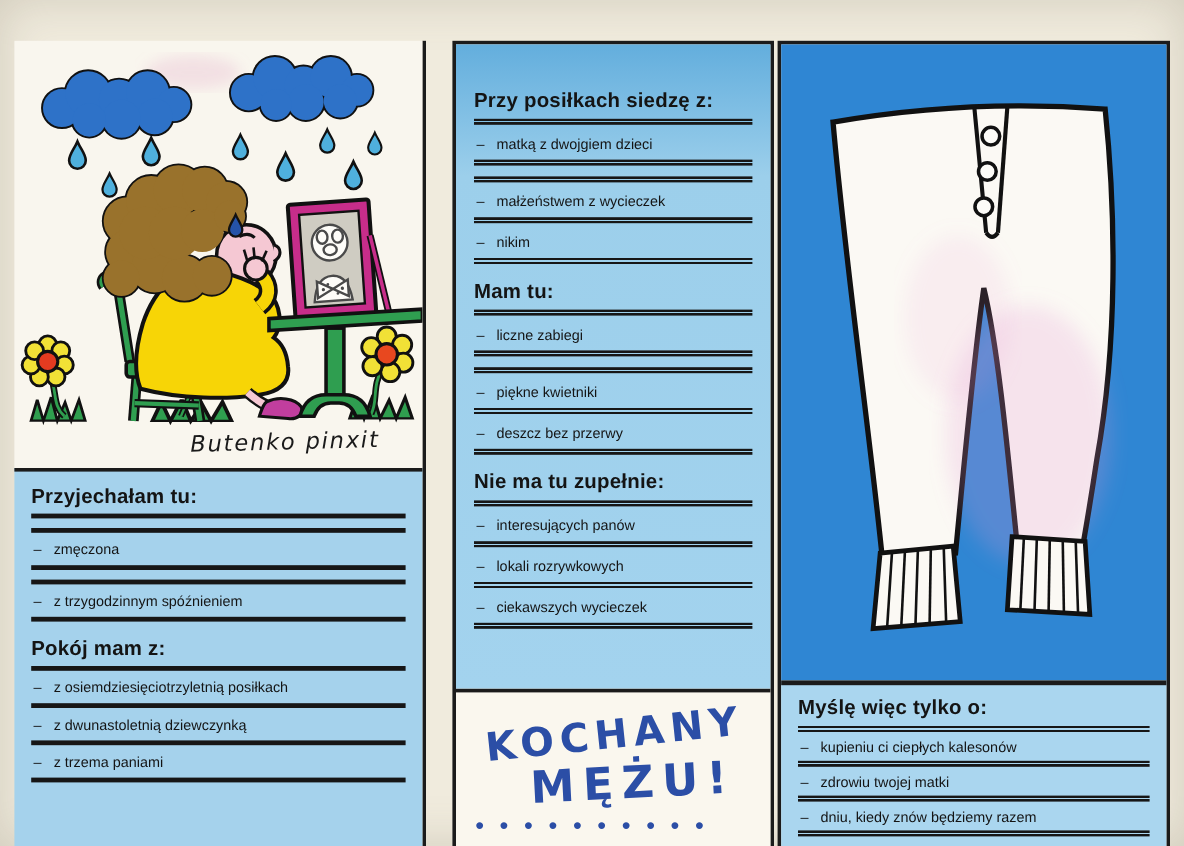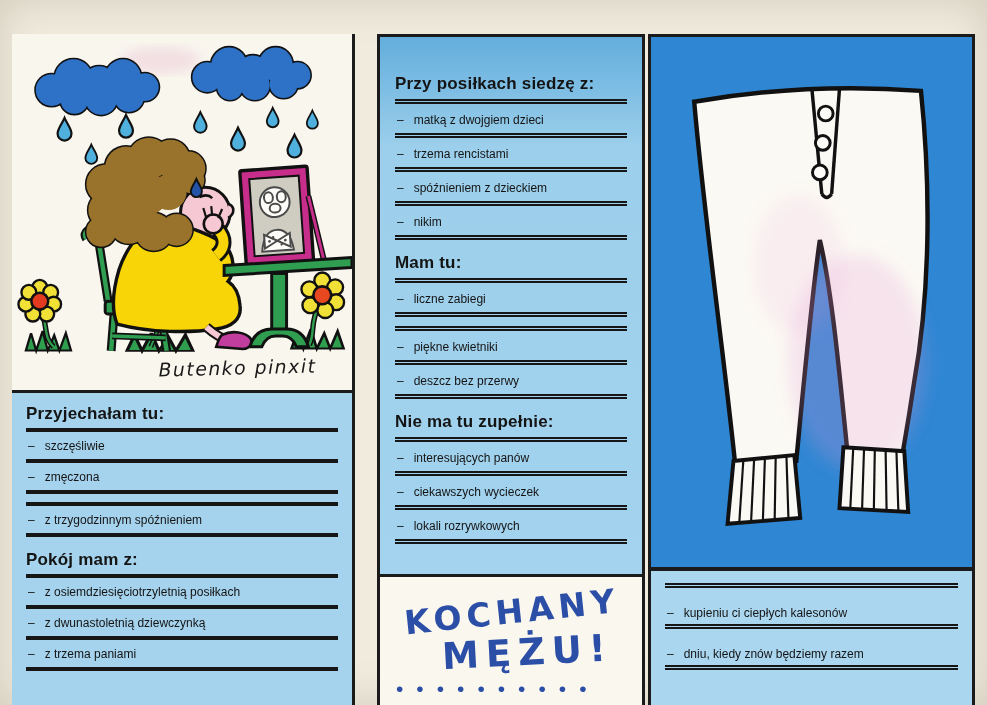--- a/index.html
+++ b/index.html
@@ -26,21 +26,21 @@
   .cl-title{margin:0;font-size:17px;font-weight:700;color:#141414;letter-spacing:.2px;line-height:22px;}
   .hrule,.irule{height:5px;background:linear-gradient(to bottom,#161616 0 2px,transparent 2px 3px,#161616 3px 5px);margin-top:4px;}
   .col-left .hrule,.col-left .irule{height:4px;background:#161616;margin-top:3px;}
   .cl-item{padding-top:6px;}
   .cl-text{font-size:12px;font-weight:400;color:#141414;line-height:20px;white-space:nowrap;}
   .dash{display:inline-block;margin:0 10px 0 2px;}
   .irule{margin-top:3px;}
   .col-left .cl-item{padding-top:5px;}
   .col-left .cl-text{line-height:19px;}
   .gap{height:12px;}
-  .right-light .cl-item{padding-top:16px;}
+  .right-light .cl-item{padding-top:4px;}
   .right-light .cl-text{line-height:18px;}
   .right-light .irule{margin-top:2px;}
 
   .greet1{font-family:"DejaVu Sans",sans-serif;font-weight:800;font-size:33px;color:#2b4ea6;
           letter-spacing:5px;transform:rotate(-6deg);margin:14px 0 0 24px;}
   .greet2{font-family:"DejaVu Sans",sans-serif;font-weight:800;font-size:37px;color:#2b4ea6;
           letter-spacing:7px;transform:rotate(-3deg);margin:0 0 0 62px;}
   .greet-dots{color:#2b4ea6;font-size:21px;letter-spacing:13px;margin:4px 0 0 16px;}
   svg{display:block;}
 </style>
@@ -265,21 +265,20 @@
       </svg>
     </div>
 
     <div class="panel left-blue">
       <section class="cl">
         <h3 class="cl-title">Przyjechałam tu:</h3>
         <div class="hrule"></div>
         <div class="cl-items">
 
             <div class="cl-item">
-              <div class="cl-text"><span class="dash">–</span><span>szczęśliwie</span></div>
               <div class="irule"></div>
             </div>
 
             <div class="cl-item">
               <div class="cl-text"><span class="dash">–</span><span>zmęczona</span></div>
               <div class="irule"></div>
             </div>
 
             <div class="cl-item">
               <div class="irule"></div>
@@ -322,26 +321,25 @@
         <h3 class="cl-title">Przy posiłkach siedzę z:</h3>
         <div class="hrule"></div>
         <div class="cl-items">
 
             <div class="cl-item">
               <div class="cl-text"><span class="dash">–</span><span>matką z dwojgiem dzieci</span></div>
               <div class="irule"></div>
             </div>
 
             <div class="cl-item">
-              <div class="cl-text"><span class="dash">–</span><span>trzema rencistami</span></div>
-              <div class="irule"></div>
-            </div>
-
-            <div class="cl-item">
-              <div class="cl-text"><span class="dash">–</span><span>spóźnieniem z dzieckiem</span></div>
+              <div class="irule"></div>
+            </div>
+
+            <div class="cl-item">
+              <div class="cl-text"><span class="dash">–</span><span>małżeństwem z wycieczek</span></div>
               <div class="irule"></div>
             </div>
 
             <div class="cl-item">
               <div class="cl-text"><span class="dash">–</span><span>nikim</span></div>
               <div class="irule"></div>
             </div>
           </div>
       </section>
       <div class="gap"></div>
@@ -375,26 +373,26 @@
         <h3 class="cl-title">Nie ma tu zupełnie:</h3>
         <div class="hrule"></div>
         <div class="cl-items">
 
             <div class="cl-item">
               <div class="cl-text"><span class="dash">–</span><span>interesujących panów</span></div>
               <div class="irule"></div>
             </div>
 
             <div class="cl-item">
+              <div class="cl-text"><span class="dash">–</span><span>lokali rozrywkowych</span></div>
+              <div class="irule"></div>
+            </div>
+
+            <div class="cl-item">
               <div class="cl-text"><span class="dash">–</span><span>ciekawszych wycieczek</span></div>
-              <div class="irule"></div>
-            </div>
-
-            <div class="cl-item">
-              <div class="cl-text"><span class="dash">–</span><span>lokali rozrywkowych</span></div>
               <div class="irule"></div>
             </div>
           </div>
       </section>
     </div>
 
     <div class="panel mid-white">
       <div class="greet1">KOCHANY</div>
       <div class="greet2">MĘŻU!</div>
       <div class="greet-dots">••••••••••</div>
@@ -446,28 +444,33 @@
               <path d="M228,418 L227,480"></path>
             <path d="M239,419 L240,481"></path>
               <path d="M250,419 L252,481"></path>
           </g>
         </g>
       </svg>
     </div>
 
     <div class="panel right-light">
       <section class="cl">
+        <h3 class="cl-title">Myślę więc tylko o:</h3>
         <div class="hrule"></div>
         <div class="cl-items">
 
             <div class="cl-item">
               <div class="cl-text"><span class="dash">–</span><span>kupieniu ci ciepłych kalesonów</span></div>
               <div class="irule"></div>
             </div>
 
+            <div class="cl-item">
+              <div class="cl-text"><span class="dash">–</span><span>zdrowiu twojej matki</span></div>
+              <div class="irule"></div>
+            </div>
 
             <div class="cl-item">
               <div class="cl-text"><span class="dash">–</span><span>dniu, kiedy znów będziemy razem</span></div>
               <div class="irule"></div>
             </div>
           </div>
       </section>
     </div>
   </div>
 </div>

